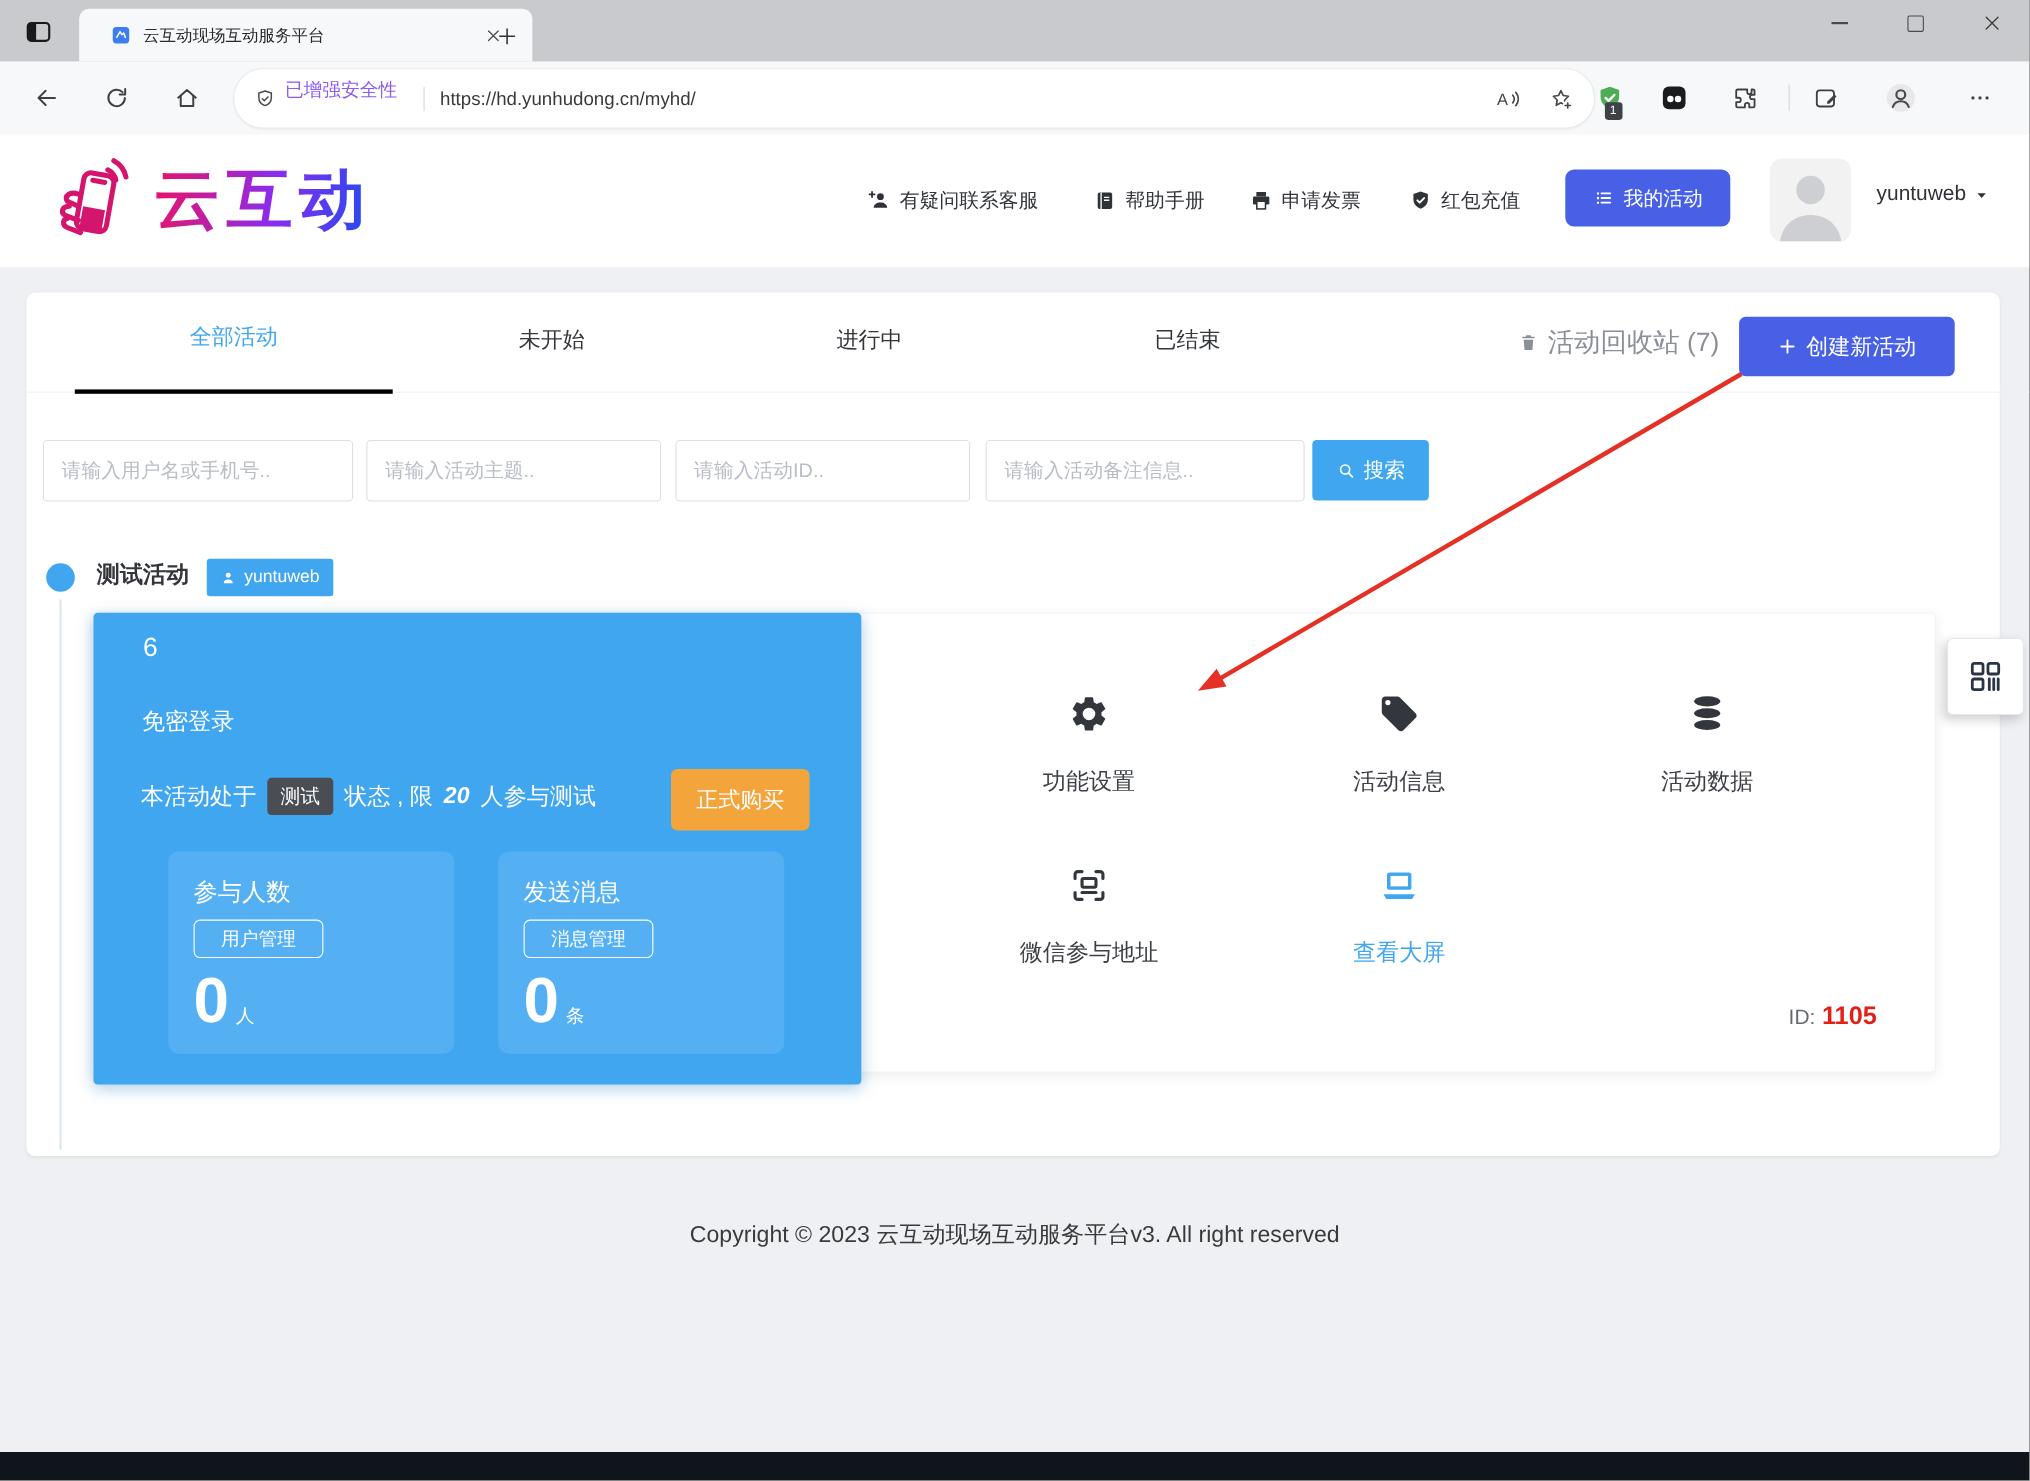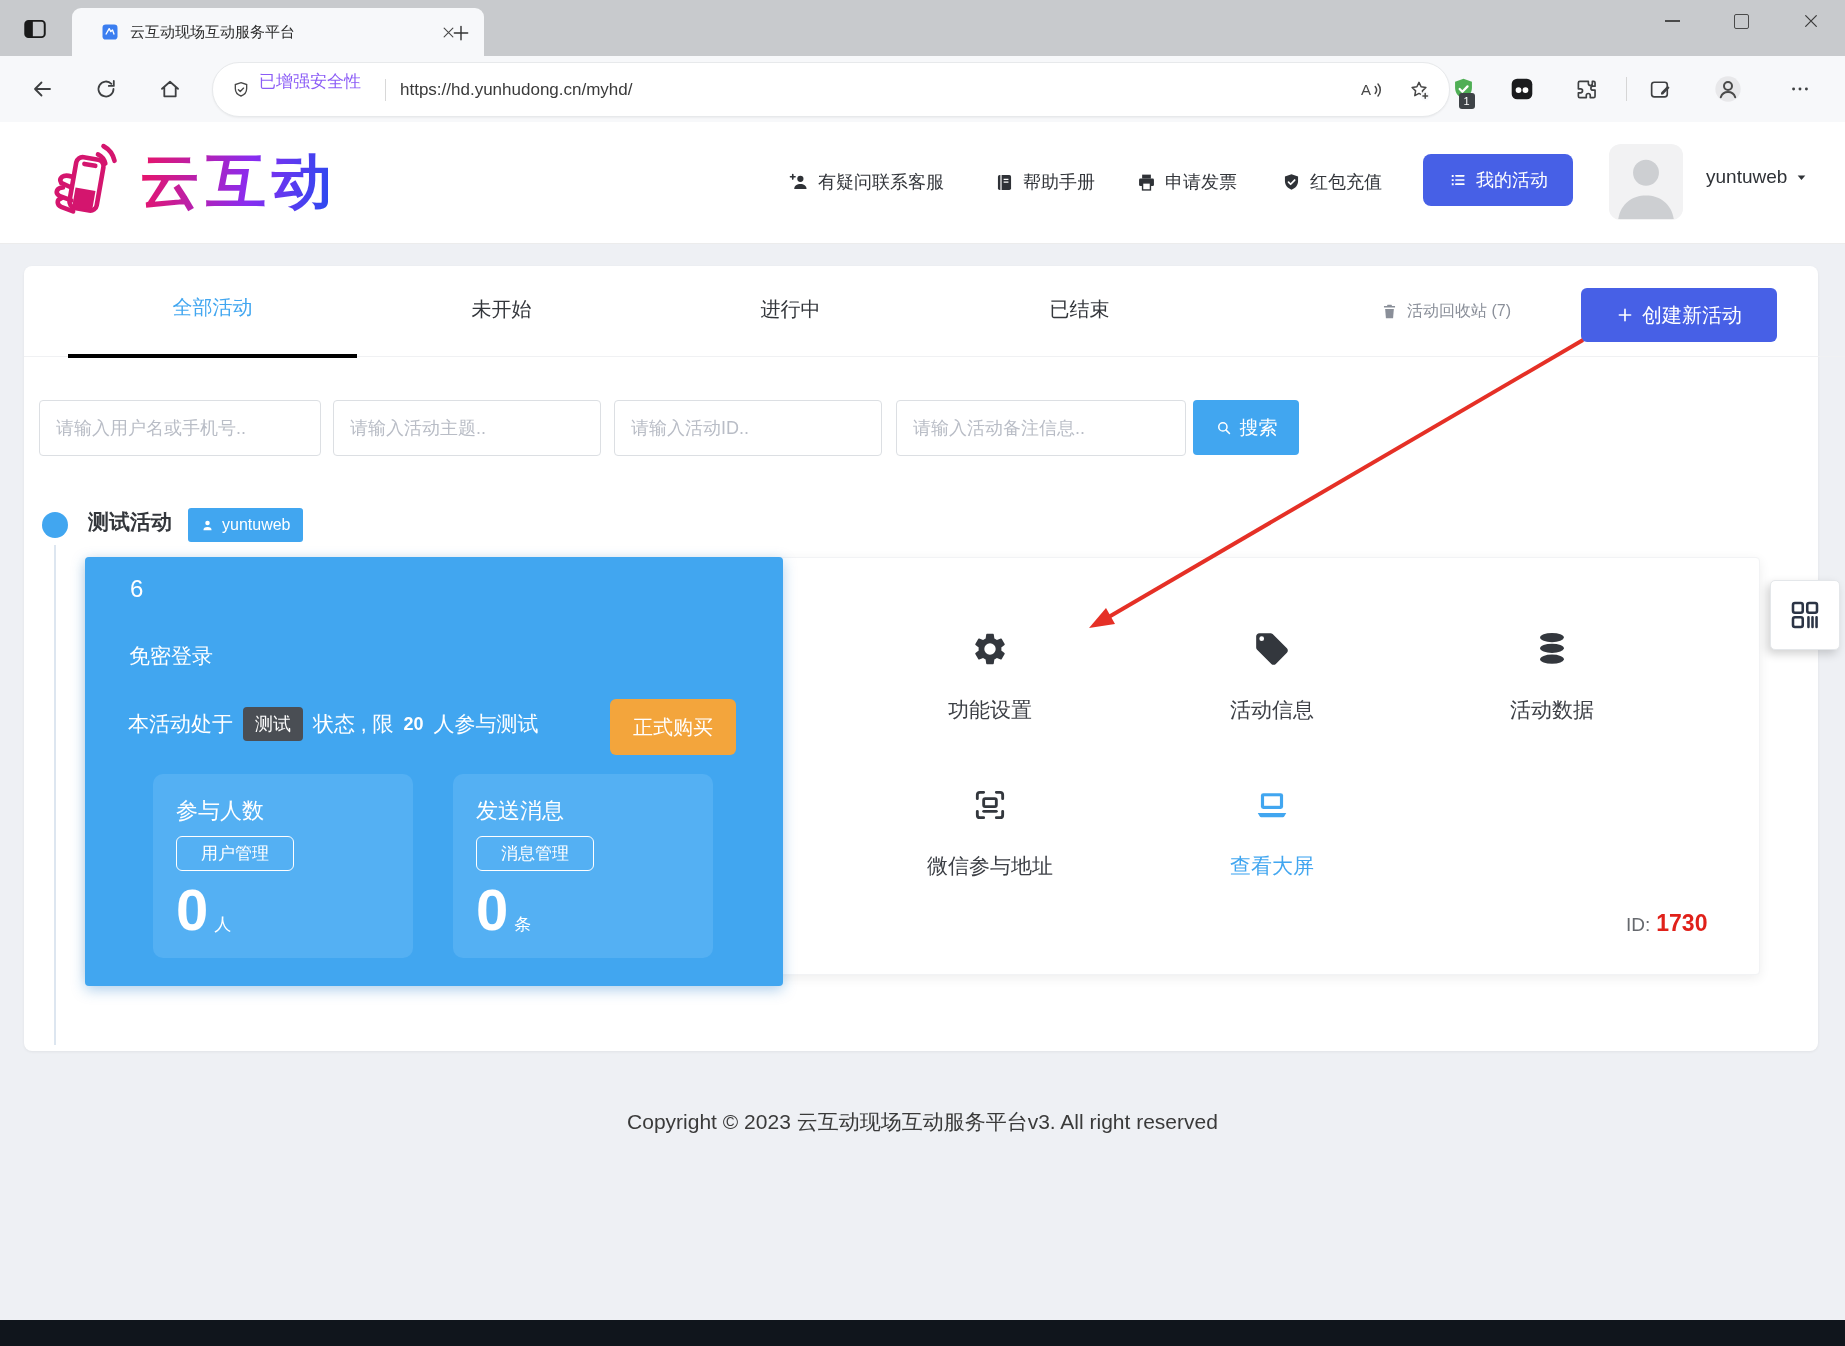--- a/index.html
+++ b/index.html
@@ -41,21 +41,21 @@
   .avatar{position:absolute;left:1609px;top:22px;width:74px;height:76px;background:#f2f2f3;border-radius:12px;overflow:hidden;}
   .uname{position:absolute;left:1706px;top:44px;font-size:19px;color:#2f3237;display:flex;align-items:center;gap:8px;cursor:pointer;}
 
   
   .card{position:absolute;left:24px;top:266px;width:1794px;height:785px;background:#fff;border-radius:8px;
         box-shadow:0 1px 3px rgba(0,0,0,.06);}
   .tabrow{position:absolute;left:0;top:0;width:100%;height:90px;border-bottom:1px solid #f0f1f3;display:flex;align-items:center;}
   .ptab{width:289px;text-align:center;font-size:20px;color:#33363b;cursor:pointer;line-height:86px;height:90px;}
   .ptab.active{color:#41a6f0;border-bottom:4px solid #000000;}
   .recycle{position:absolute;left:1356px;top:0;height:90px;display:flex;align-items:center;gap:8px;color:#8a8f99;
-           font-size:16px;cursor:pointer;}
+           font-size:24px;cursor:pointer;}
   .create{position:absolute;left:1557px;top:22px;width:196px;height:54px;background:#4760e6;color:#fff;border:none;
           border-radius:6px;font-size:20px;display:flex;align-items:center;justify-content:center;gap:8px;cursor:pointer;}
 
   .srow{position:absolute;left:0;top:134px;width:100%;height:56px;}
   .sinput{position:absolute;top:0;height:54px;border:1px solid #dcdfe3;border-radius:4px;font-size:18px;padding:0 16px;
           color:#333;background:#fff;font-family:inherit;}
   .sinput::placeholder{color:#b9bdc6;}
   .sbtn{position:absolute;left:1169px;top:0;width:106px;height:55px;background:#41a6f0;color:#fff;border:none;border-radius:4px;
         font-size:19px;display:flex;align-items:center;justify-content:center;gap:7px;cursor:pointer;}
 
@@ -66,21 +66,21 @@
                font-size:16px;display:flex;align-items:center;gap:7px;padding:0 12px;cursor:pointer;}
 
   .detail{position:absolute;left:85px;top:557px;width:1673px;height:416px;background:#fff;border:1px solid #f2f3f5;
           box-shadow:0 3px 12px rgba(0,0,0,.07);border-radius:4px;}
   .bluecard{position:absolute;left:85px;top:557px;width:698px;height:429px;background:#41a6f0;border-radius:4px;
             box-shadow:0 4px 14px rgba(30,120,200,.35);color:#fff;}
   .bc-num{position:absolute;left:45px;top:18px;font-size:24px;}
   .bc-login{position:absolute;left:44px;top:85px;font-size:21px;}
   .bc-status{position:absolute;left:43px;top:150px;font-size:21px;display:flex;align-items:center;gap:10px;white-space:nowrap;}
   .bc-badge{background:#4a4e54;border-radius:4px;padding:5px 12px;font-size:18px;}
-  .bc-limit{font-size:18px;font-weight:700;}
+  .bc-limit{font-size:21px;font-weight:700;font-style:italic;}
   .buybtn{position:absolute;left:525px;top:142px;width:126px;height:56px;background:#f3a53c;border:none;border-radius:6px;
           color:#fff;font-size:20px;cursor:pointer;}
   .panel{position:absolute;top:217px;width:260px;height:184px;background:#54b0f3;border-radius:10px;cursor:pointer;}
   .panel-title{position:absolute;left:23px;top:22px;font-size:22px;color:#fff;}
   .panel-pill{position:absolute;left:23px;top:62px;border:1.5px solid #fff;border-radius:6px;padding:5px 24px;font-size:17px;color:#fff;}
   .panel-val{position:absolute;left:23px;top:104px;color:#fff;font-size:58px;font-weight:700;line-height:1.1;}
   .panel-unit{font-size:17px;font-weight:400;margin-left:6px;}
 
   .action{position:absolute;width:220px;text-align:center;cursor:pointer;}
   .action .ic{display:flex;justify-content:center;margin-bottom:28px;}
@@ -419,21 +419,21 @@
       <div class="ic">
         <svg width="42" height="38" viewBox="0 0 24 24">
             <rect x="5" y="4.5" width="14" height="10" rx="1.5" fill="#41a6f0"></rect>
             <rect x="7" y="6.5" width="10" height="6" fill="#fff"></rect>
             <path d="M3 17h18l-1.3 2.3a1 1 0 0 1-.9.5H5.2a1 1 0 0 1-.9-.5z" fill="#41a6f0"></path>
           </svg>
       </div>
       <div class="lbl">查看大屏</div>
     </div>
     <div class="idrow">
-      <span>ID:</span><span class="idval">1730</span>
+      <span>ID:</span><span class="idval">1105</span>
     </div>
   </div>
 
   <div class="bluecard">
     <div class="bc-num">6</div>
     <div class="bc-login">免密登录</div>
     <div class="bc-status">
       <span>本活动处于</span>
       <span class="bc-badge">测试</span>
       <span>状态 , 限</span>

